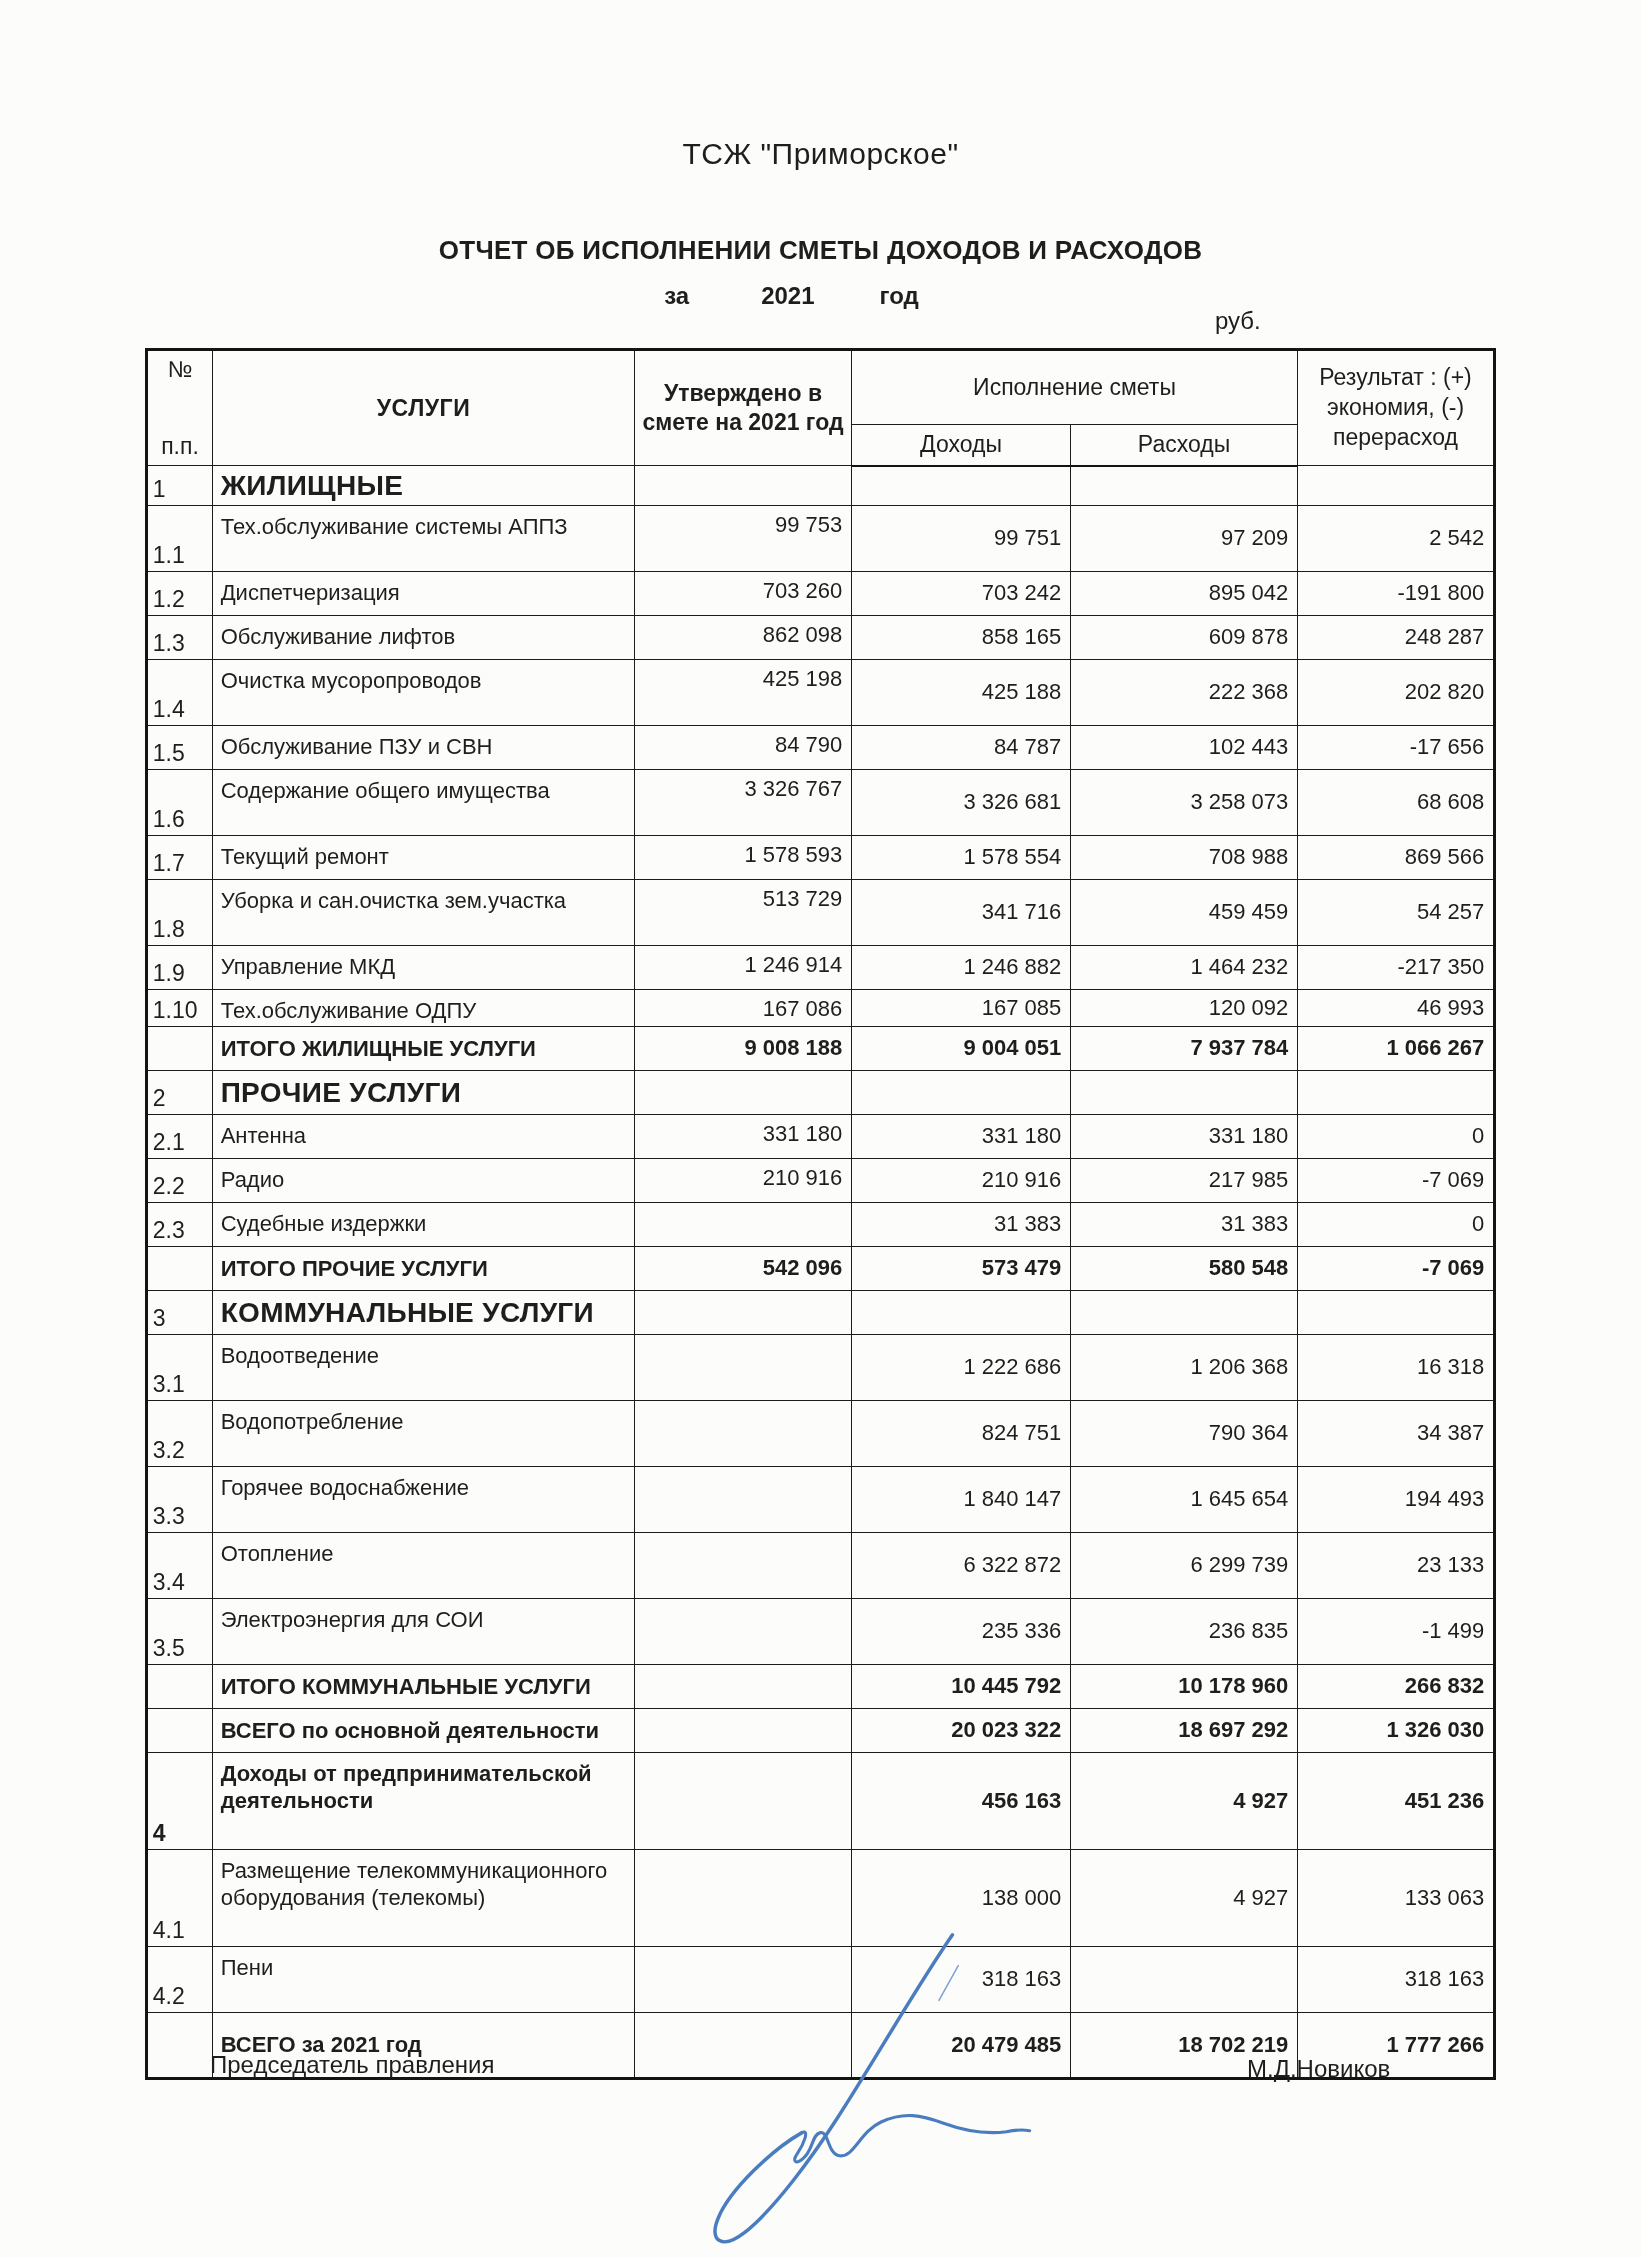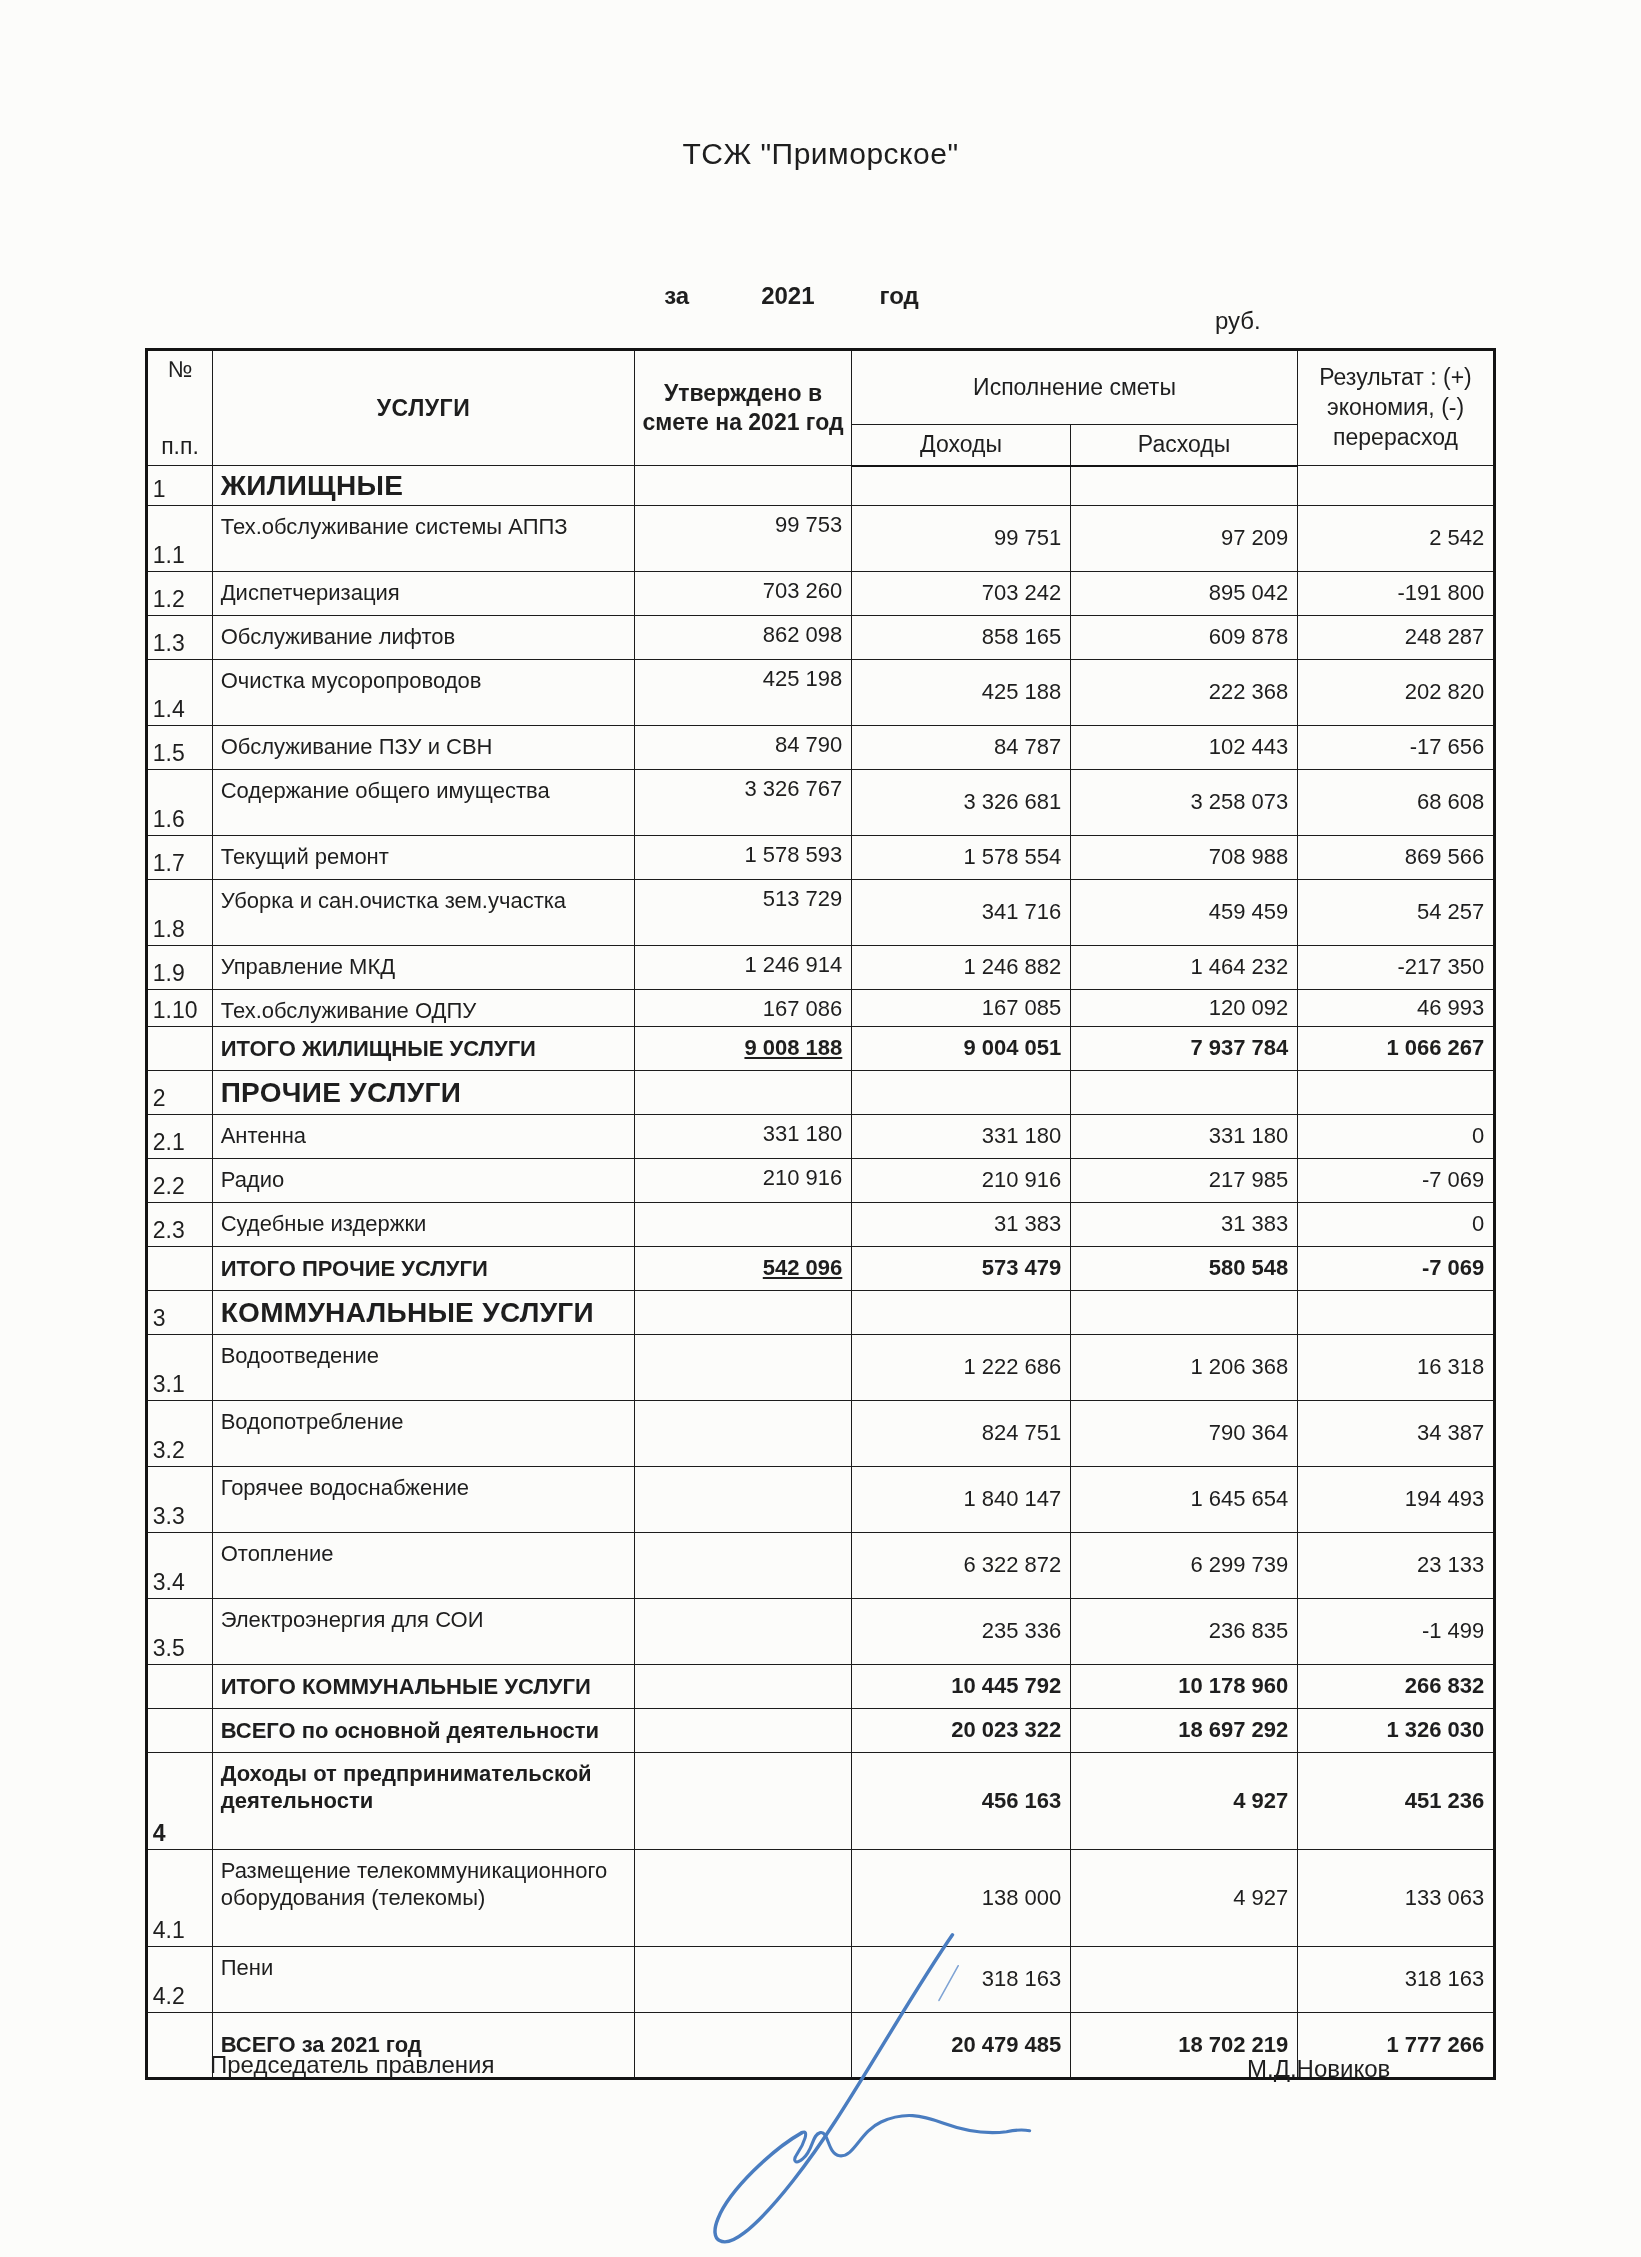--- a/index.html
+++ b/index.html
@@ -62,35 +62,36 @@
   tr.size-m{height:44px;}
   tr.size-t{height:66px;}
   tr.size-x{height:97px;}
   td.num{vertical-align:bottom;text-align:left;padding-left:4.8px;font-size:23px;}
   td.label{vertical-align:top;text-align:left;padding-top:6.8px;padding-left:7.7px;line-height:1.25;}
   td.approved{vertical-align:top;text-align:right;padding-top:5.8px;padding-right:8.7px;}
   td.income,td.expense,td.result{vertical-align:middle;text-align:right;padding-right:8.7px;}
   tr.kind-section td.label{font-weight:bold;vertical-align:middle;padding-top:1.9px;font-size:28px;letter-spacing:0.3px;}
   tr.kind-total td{font-weight:bold;}
   tr.kind-total td.label{vertical-align:middle;padding-top:1.9px;}
-  tr.kind-total td.approved{vertical-align:middle;padding-top:1.9px;text-decoration:underline;}
+  tr.kind-total td.approved{vertical-align:middle;padding-top:1.9px;}
   tr.kind-total-item td{font-weight:bold;}
   tr.kind-total-item td.income,tr.kind-total-item td.expense,tr.kind-total-item td.result{font-weight:bold;}
   
   .sign-title{position:absolute;top:2051px;left:210px;font-size:24px;}
   .sign-name{position:absolute;top:2055px;left:1247px;font-size:24px;}
   .signature-svg{position:absolute;top:1931px;left:657px;}
 </style>
 </head>
 <body>
 
 <div class="page">
 
   <div class="doc-title">ТСЖ "Приморское"</div>
 
+  <div class="doc-subtitle">ОТЧЕТ ОБ ИСПОЛНЕНИИ СМЕТЫ ДОХОДОВ И РАСХОДОВ</div>
 
   <div class="doc-period">
     <span>за</span><span class="gap1">2021</span><span class="gap2">год</span>
   </div>
 
   <div class="currency">руб.</div>
 
   <table class="budget">
     <colgroup>
       <col class="c-num">

